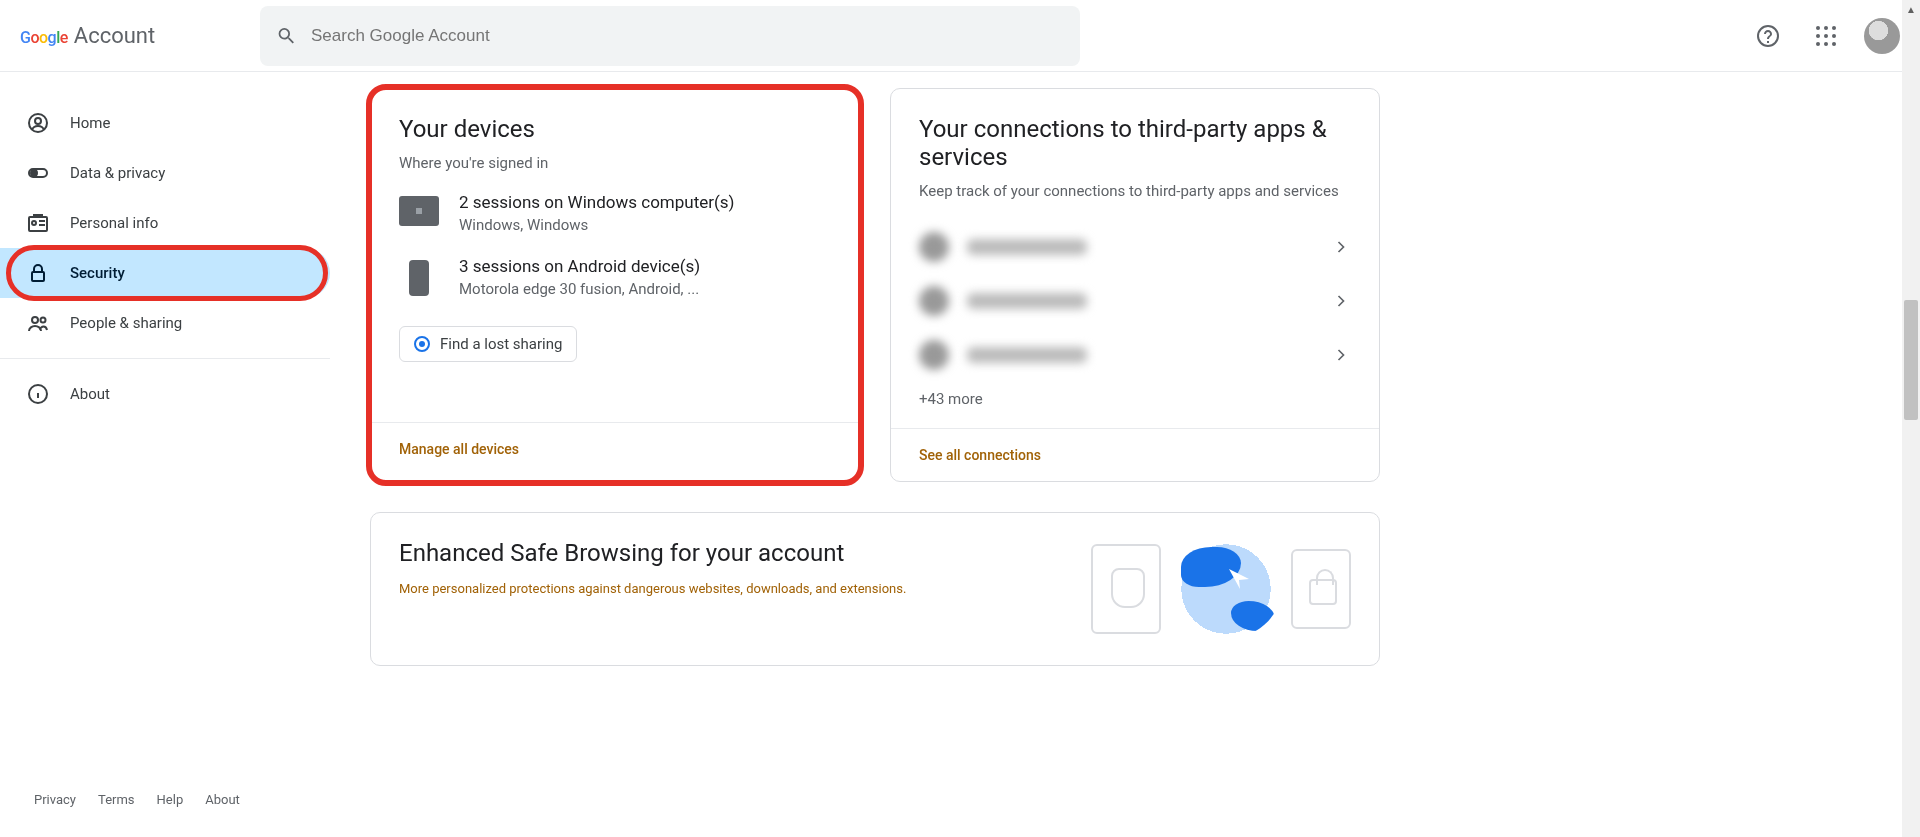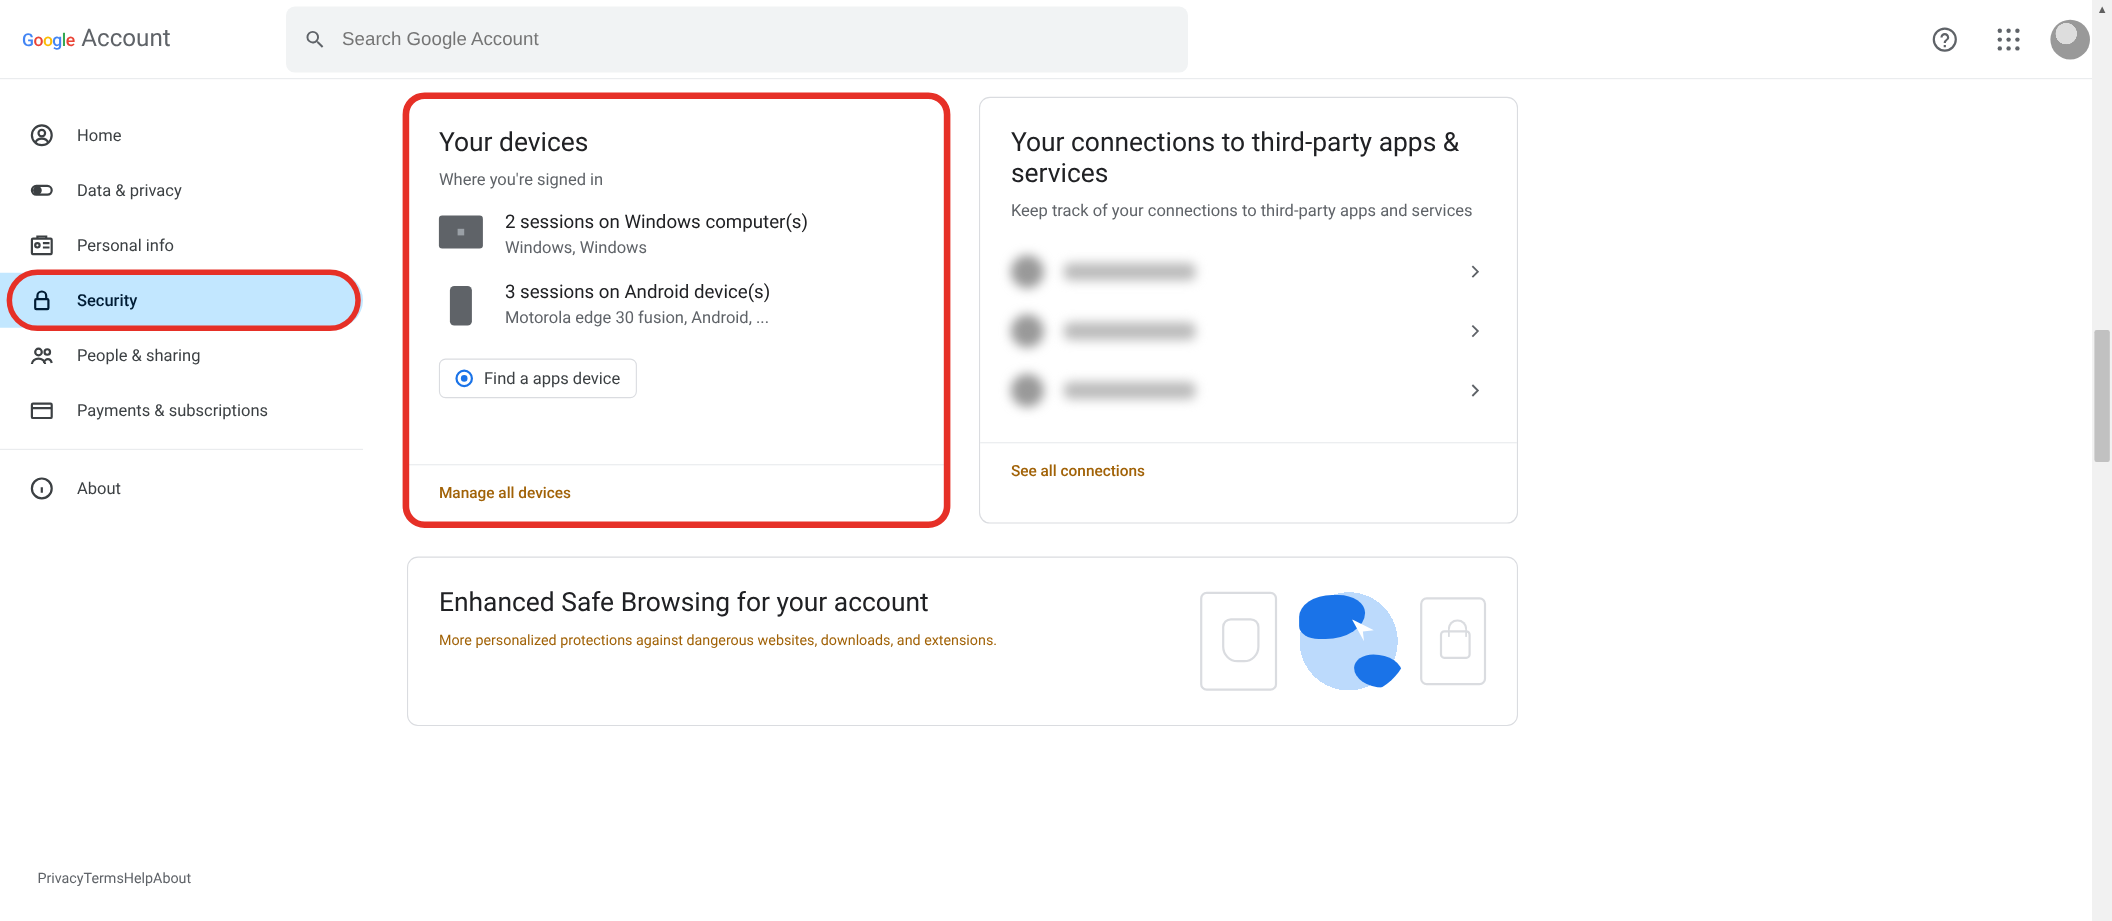--- a/index.html
+++ b/index.html
@@ -94,20 +94,21 @@
   }
   .nav-icon { width:24px; height:24px; display:flex; align-items:center; justify-content:center;}
   .nav-icon svg{ width:24px;height:24px; fill:none; stroke:#3c4043; stroke-width:2;}
   .nav-item.active .nav-icon svg{ stroke:#001d35; fill:none;}
   .sidebar .divider { height:1px; background:#e8eaed; margin: 10px 0 10px 0;}
 
   .footer-links {
     margin-top:auto;
     padding: 0 0 30px 34px;
     display:flex;
+    gap:22px;
     font-size:13px;
     color:#5f6368;
   }
   .footer-links span{cursor:pointer;}
 
   .content {
     flex:1;
     padding: 16px 40px 0 40px;
     overflow-y:auto;
     position:relative;
@@ -290,29 +291,20 @@
     <div class="nav-item">
       <span class="nav-icon">
           <svg viewBox="0 0 24 24">
             <circle cx="9" cy="9" r="3"></circle>
             <circle cx="17" cy="9" r="2.5"></circle>
             <path d="M3 20c0-3 3-5 6-5s6 2 6 5M14 19c.2-2 2-3.5 3.5-3.5s3 1 3.5 3.5"></path>
           </svg>
         </span>
       <span>People &amp; sharing</span>
     </div>
-    <div class="nav-item">
-      <span class="nav-icon">
-          <svg viewBox="0 0 24 24">
-            <rect x="3" y="6" width="18" height="13" rx="1"></rect>
-            <path d="M3 10h18"></path>
-          </svg>
-        </span>
-      <span>Payments &amp; subscriptions</span>
-    </div>
     <div class="divider"></div>
     <div class="nav-item">
       <span class="nav-icon">
           <svg viewBox="0 0 24 24">
             <circle cx="12" cy="12" r="9"></circle>
             <path d="M12 8h.01M12 11v5"></path>
           </svg>
         </span>
       <span>About</span>
     </div>
@@ -344,21 +336,21 @@
           <div class="device-item">
             <div class="device-thumb phone"></div>
             <div class="device-text">
               <div class="t1">3 sessions on Android device(s)</div>
               <div class="t2">Motorola edge 30 fusion, Android, ...</div>
             </div>
           </div>
 
           <div class="find-device">
             <span class="dot"></span>
-            <span>Find a apps device</span>
+            <span>Find a lost sharing</span>
           </div>
         </div>
         <div class="card-footer">
           <span>Manage all devices</span>
         </div>
       </section>
 
       <section class="card">
         <div class="card-body">
           <h2>Your connections to third-party apps &amp; services</h2>
@@ -385,20 +377,21 @@
           <div class="conn-item">
             <div class="left">
                 <div class="blur-dot"></div>
                 <div class="blur-text"></div>
               </div>
             <svg viewBox="0 0 24 24">
                 <path d="M9 6l6 6-6 6" fill="none" stroke="#5f6368" stroke-width="2"></path>
               </svg>
           </div>
 
+          <div class="more-conn">+43 more</div>
         </div>
         <div class="card-footer">
           <span>See all connections</span>
         </div>
       </section>
     </div>
 
     <section class="safe-card">
       <div class="safe-text">
         <h2>Enhanced Safe Browsing for your account</h2>

